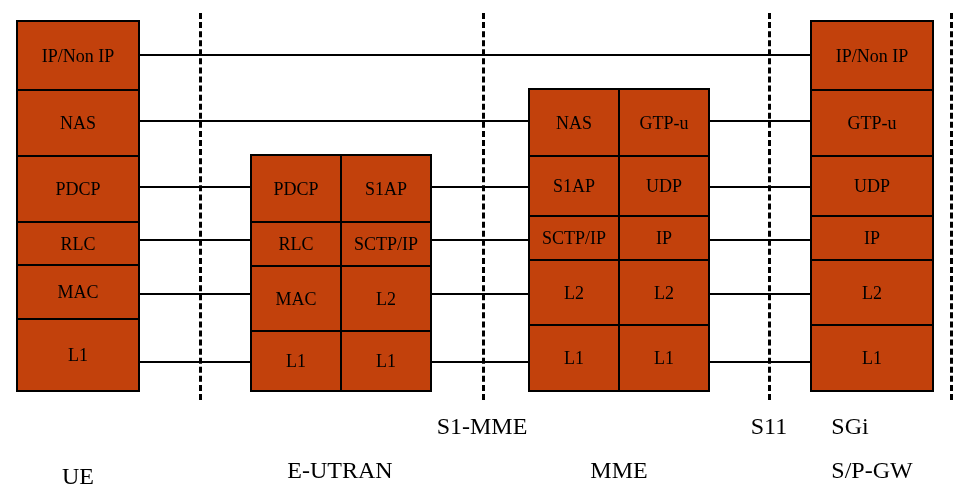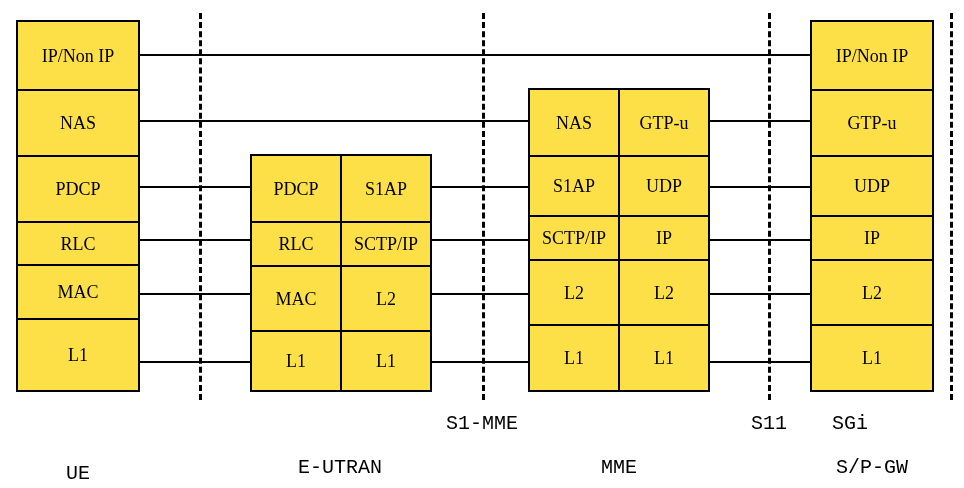--- a/index.html
+++ b/index.html
@@ -47,21 +47,21 @@
   }
   .cell {
     box-sizing: border-box;
     display: flex;
     align-items: center;
     justify-content: center;
     font-size: 18px;
     color: #000000;
     line-height: 1;
     white-space: nowrap;
-    background: #fde047;
+    background: #c2410c;
   }
   .cell + .cell {
     border-top: 2px solid #000000;
   }
 
   
   .hline {
     position: absolute;
     height: 0;
     border-top: 2px solid #000000;
@@ -72,27 +72,26 @@
   .vdash {
     position: absolute;
     width: 0;
     border-left: 3px dashed #000000;
     z-index: 1;
   }
 
   
   .label {
     position: absolute;
-    font-size: 20px;
+    font-size: 24px;
     color: #000000;
     white-space: nowrap;
     transform: translateX(-50%);
     line-height: 1;
     z-index: 5;
-    font-family: Liberation Mono, monospace;
   }
 </style>
 </head>
 <body>
 
 <div id="canvas">
 
   <div class="vdash" style="left:199px; top:13px; height:387px;"></div>
   <div class="vdash" style="left:482px; top:13px; height:387px;"></div>
   <div class="vdash" style="left:768px; top:13px; height:387px;"></div>

